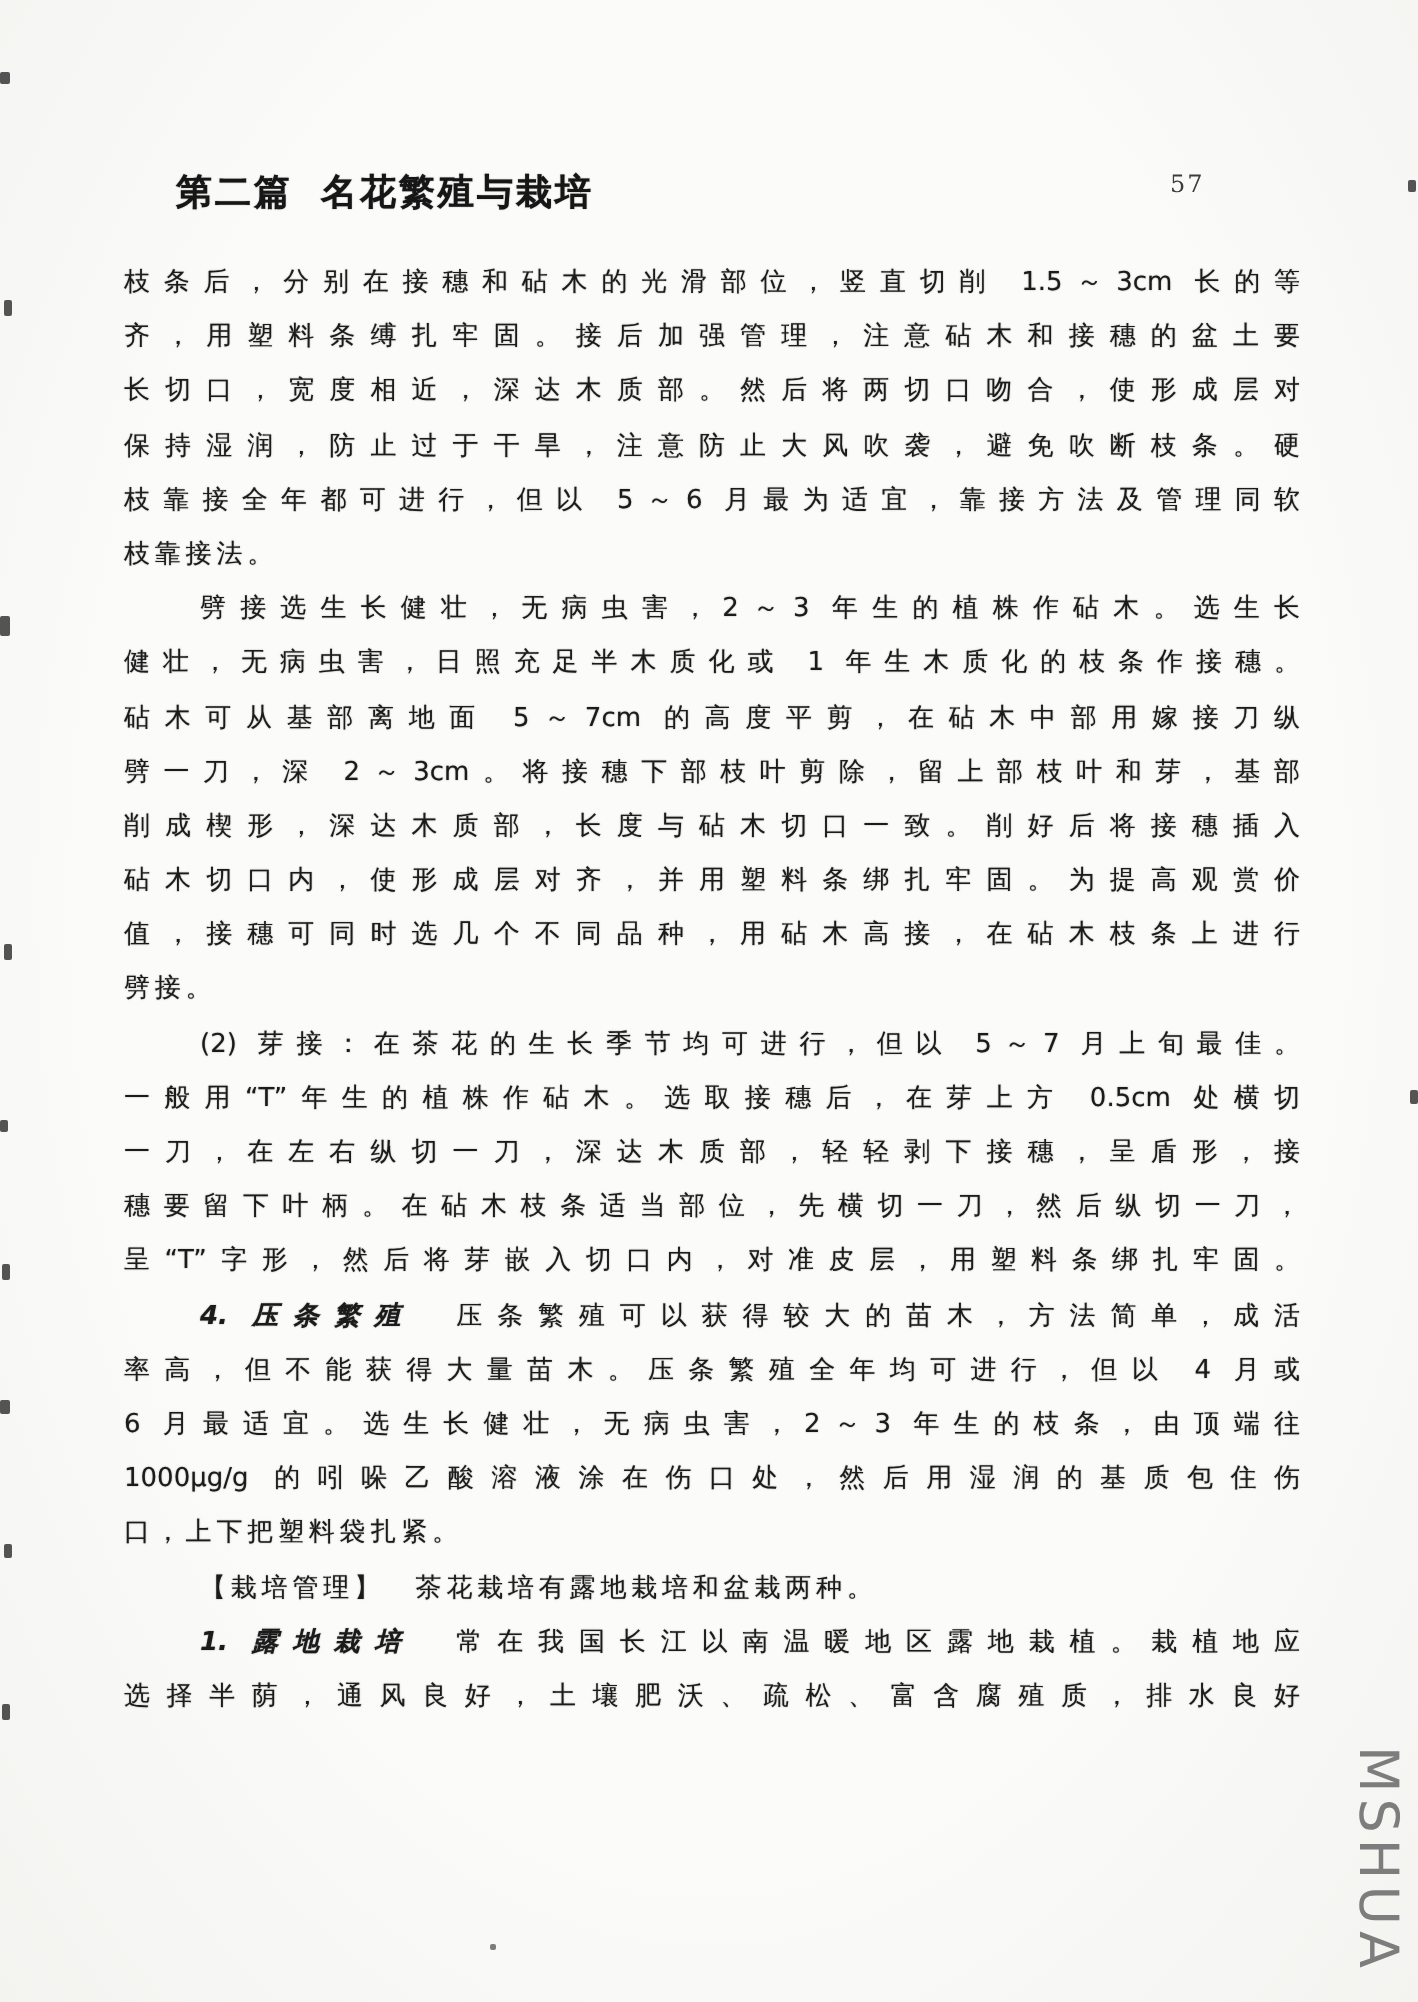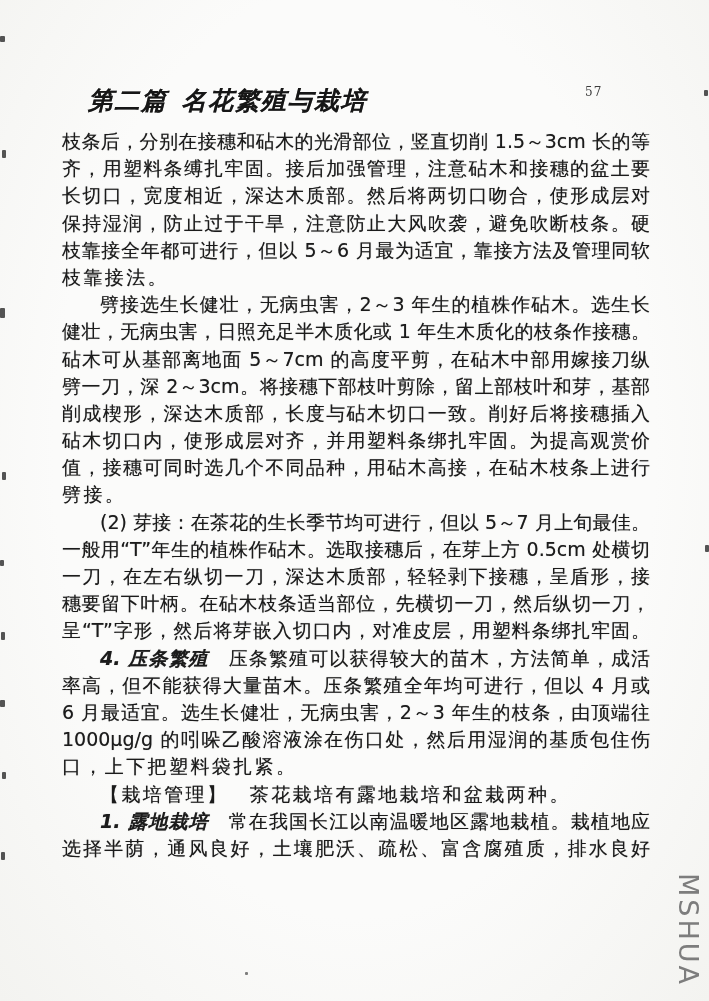--- a/index.html
+++ b/index.html
@@ -8,33 +8,33 @@
     background:#f8f8f6;
     font-family:"DejaVu Sans",sans-serif;
   }
   .page{
     position:absolute;inset:0;
     background:
       radial-gradient(ellipse at 50% 45%, #fbfbfa 60%, #f3f3f0 100%);
   }
   .header{
     position:absolute;left:88px;top:84px;height:24px;
-    font-size:25px;font-weight:bold;font-style:italic;
+    font-size:18px;font-weight:bold;
     color:#161616;letter-spacing:1.5px;white-space:nowrap;
     text-shadow:0 0 0.6px rgba(0,0,0,0.55);
   }
   .header .part{margin-right:14px;}
   .pageno{
     position:absolute;left:585px;top:85px;
     font-family:"DejaVu Serif",serif;
     font-size:12px;color:#3c3c3c;letter-spacing:1px;
   }
   .content{
     position:absolute;left:62px;top:128px;width:588px;
-    font-size:19px;line-height:27.2px;color:#1b1b1b;
+    font-size:13px;line-height:27.2px;color:#1b1b1b;
     text-shadow:0 0 0.7px rgba(0,0,0,0.5);
   }
   .tline{height:27.2px;white-space:nowrap;letter-spacing:2.4px;}
   .tline.justify{
     white-space:normal;letter-spacing:0;
     text-align:justify;text-align-last:justify;text-justify:inter-character;
   }
   .tline.indent{padding-left:38px;}
   .tline.justify.indent{padding-left:0;text-indent:38px;}
   .seg-kai{font-weight:bold;font-style:italic;margin-top:32px;}

